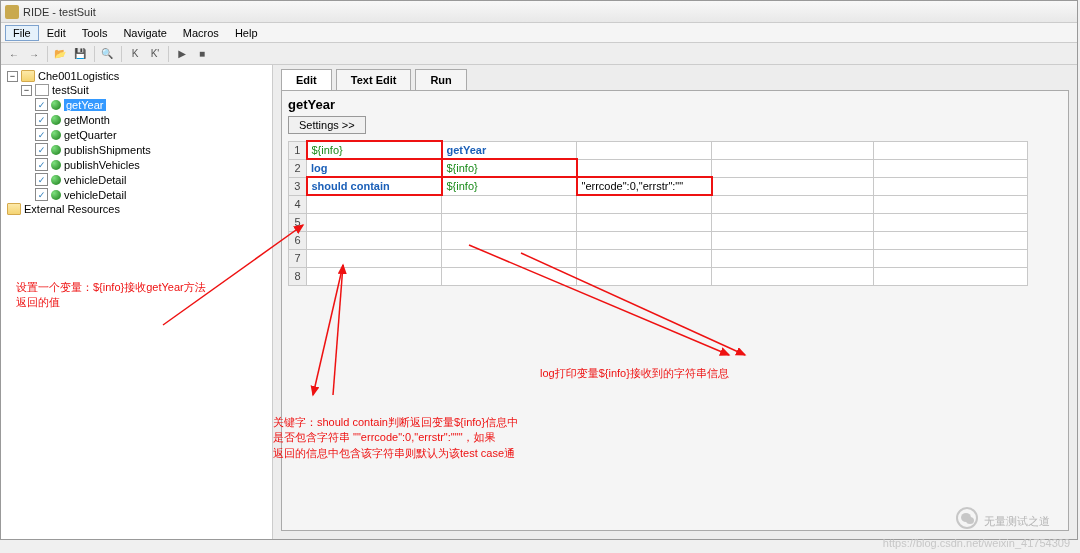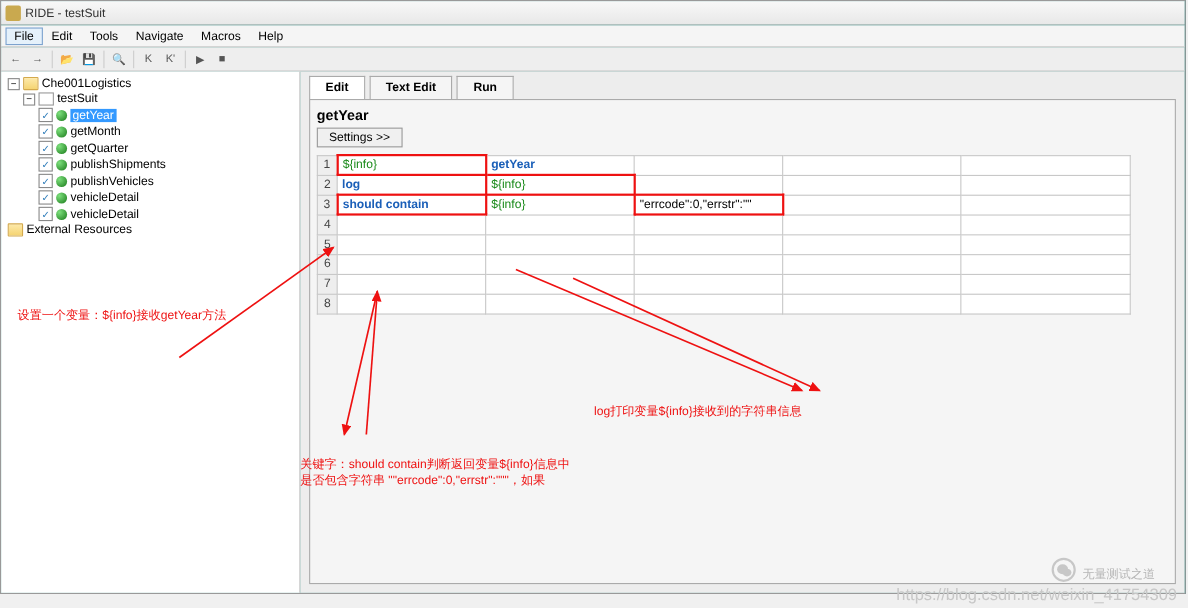--- a/index.html
+++ b/index.html
@@ -40,21 +40,21 @@
     .grid-cell { display: table-cell; border: 1px solid #c8c8c8; padding: 2px 4px; height: 18px; font-size: 11px; background: #fff; }
     .row-num { width: 18px; text-align: center; background: #eee; color: #444; }
     .col-kw { width: 135px; }
     .col-a1 { width: 135px; }
     .col-a2 { width: 135px; }
     .txt-green { color: #1a8a1a; }
     .txt-blue { color: #1a5fb8; font-weight: bold; }
     .red-box { border: 2px solid #e11; }
     .annotation { position: absolute; color: #e11; font-size: 12px; line-height: 1.4; pointer-events: none; }
     .arrow-svg { position: absolute; pointer-events: none; }
-    .watermark { position: absolute; bottom: 4px; right: 10px; color: #c7c7c7; font-size: 15px; }
+    .watermark { position: absolute; bottom: 4px; right: 10px; color: #c7c7c7; font-size: 11px; }
     .wechat { position: absolute; bottom: 24px; right: 30px; display: flex; align-items: flex-end; color: #b5b5b5; font-size: 16px; }
     .wechat-icon { width: 22px; height: 22px; border: 2px solid #c7c7c7; border-radius: 50%; margin-right: 6px; position: relative; }
     .wechat-icon::before, .wechat-icon::after { content: ''; position: absolute; background: #c7c7c7; border-radius: 50%; }
     .wechat-icon::before { width: 10px; height: 9px; top: 4px; left: 3px; }
     .wechat-icon::after { width: 8px; height: 7px; top: 8px; right: 2px; }
   </style>
 </head>
 <body>
 
 <div class="window">
@@ -235,26 +235,28 @@
           </defs>
         <line x1="150" y1="260" x2="290" y2="160" stroke="#e11" stroke-width="1.5" marker-end="url(#ah2)"></line>
       </svg>
 
       <div class="annotation" style="left:267px; top:300px;">
         <span>log打印变量${info}接收到的字符串信息</span>
       </div>
       <div class="annotation" style="left:0px; top:350px;">
         <div>关键字：should contain判断返回变量${info}信息中</div>
         <div>是否包含字符串 ""errcode":0,"errstr":"""，如果</div>
+        <div>返回的信息中包含该字符串则默认为该test case通</div>
       </div>
     </div>
   </div>
 </div>
 
 <div class="annotation" style="left:16px; top:280px;">
   <div>设置一个变量：${info}接收getYear方法</div>
+  <div>返回的值</div>
 </div>
 
 <div class="wechat">
   <span class="wechat-icon"></span>
   <span>无量测试之道</span>
 </div>
 <div class="watermark">https://blog.csdn.net/weixin_41754309</div>
 
 </body></html>

